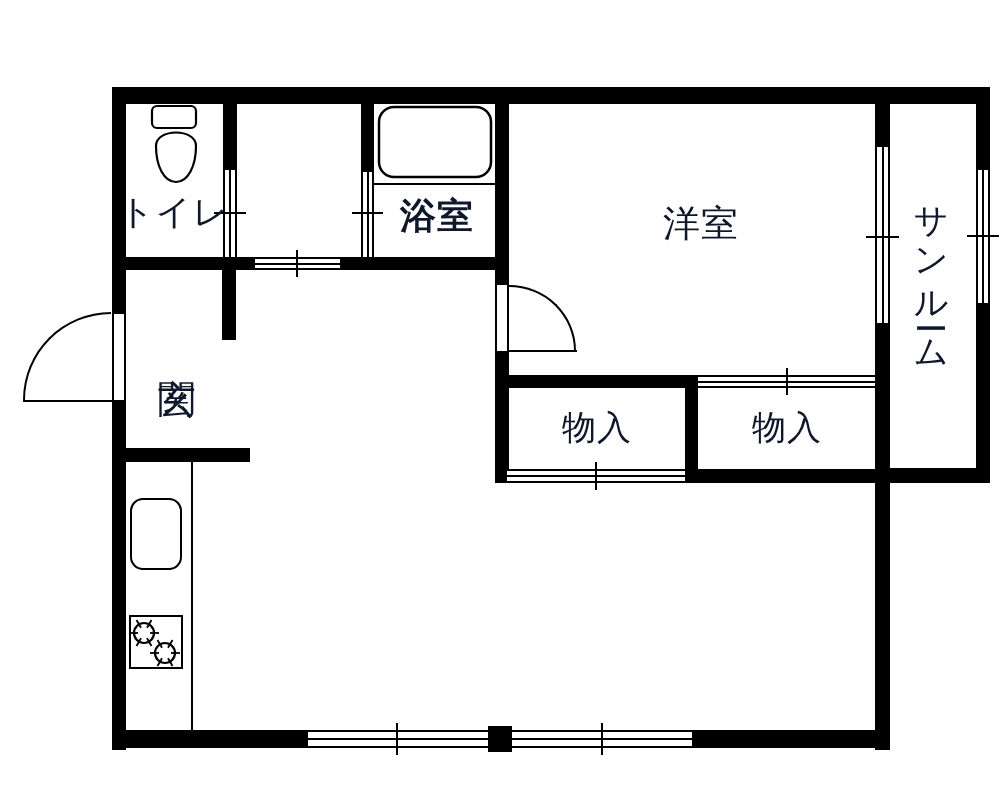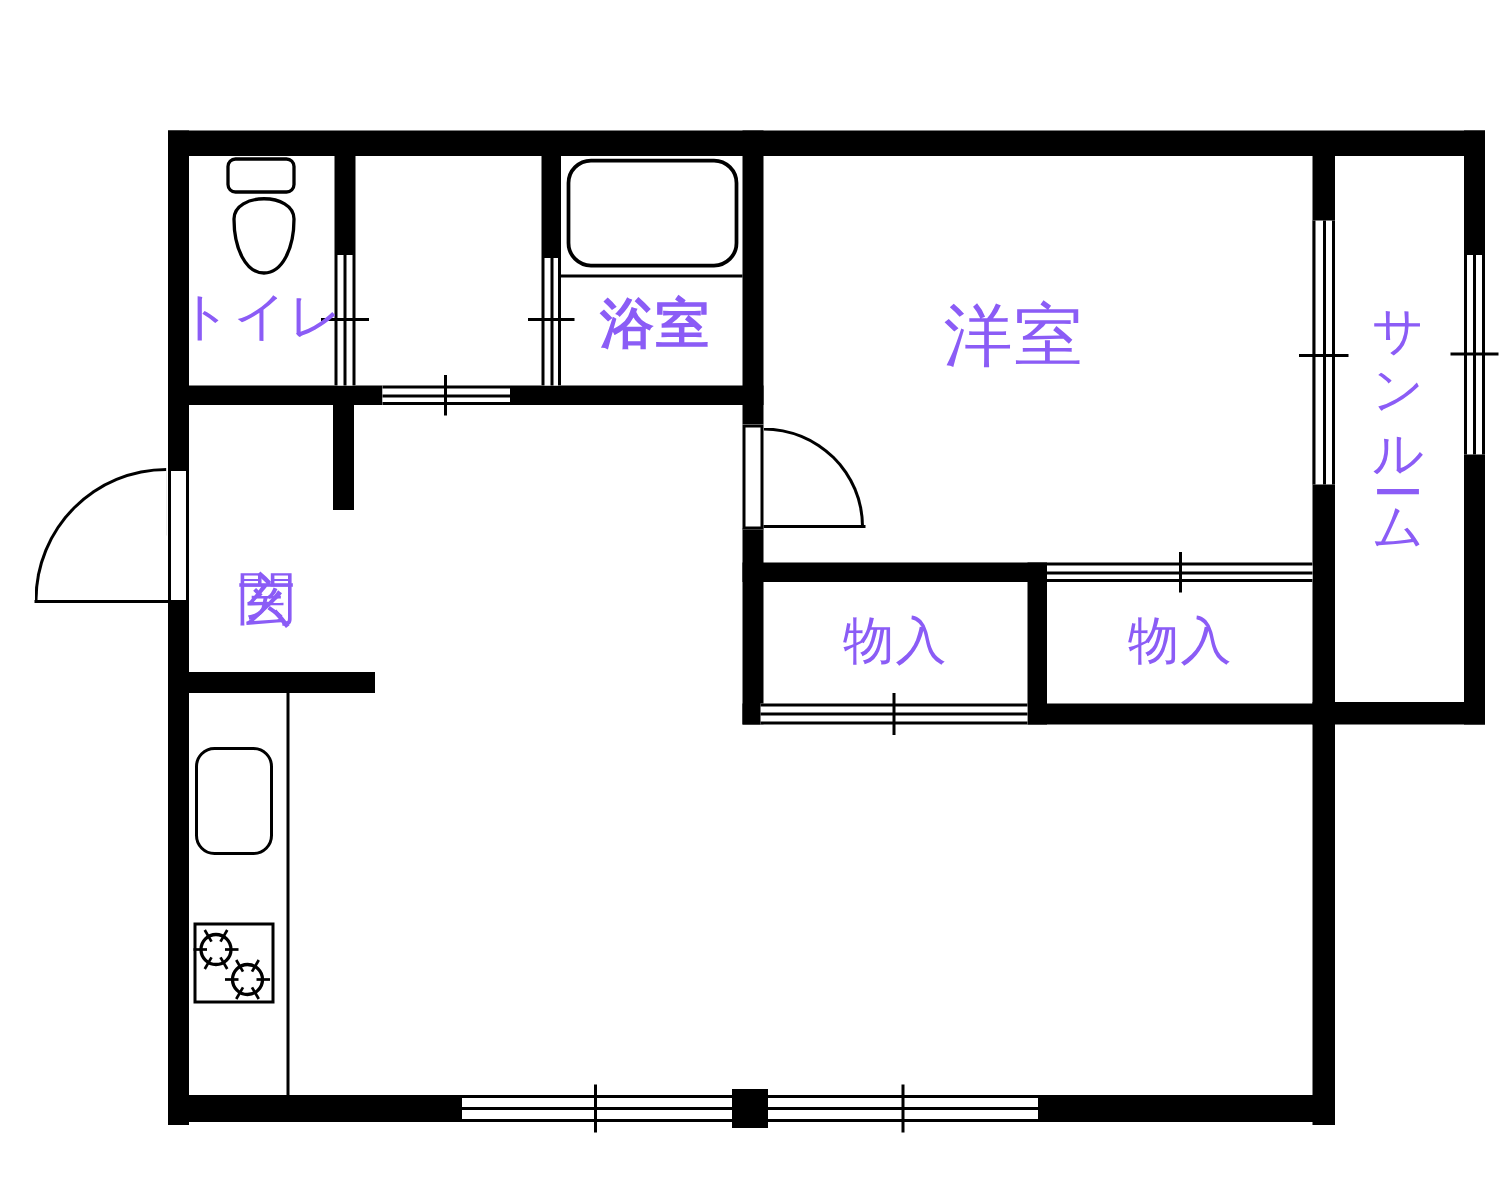--- a/index.html
+++ b/index.html
@@ -1,17 +1,17 @@
 <!DOCTYPE html>
 <html><head>
 <meta charset="utf-8">
 <style>
   html,body{margin:0;padding:0;background:#fff;}
   #plan{position:relative;width:1000px;height:800px;background:#ffffff;overflow:hidden;
-        font-family:"Liberation Sans","DejaVu Sans",sans-serif;color:#8b5cf6;}
+        font-family:"Liberation Sans","DejaVu Sans",sans-serif;color:#0f172a;}
   .w{position:absolute;background:#000;}
   .win{position:absolute;background:#fff;box-sizing:border-box;}
   .win-h{border-top:2px solid #000;border-bottom:2px solid #000;}
   .win-h::before{content:"";position:absolute;left:0;right:0;top:50%;height:2px;margin-top:-1px;background:#000;}
   .win-v{border-left:2px solid #000;border-right:2px solid #000;}
   .win-v::before{content:"";position:absolute;top:0;bottom:0;left:50%;width:2px;margin-left:-1px;background:#000;}
   .tick{position:absolute;background:#000;}
   .leaf{position:absolute;background:#fff;border:2px solid #000;box-sizing:border-box;}
   .arc{position:absolute;box-sizing:border-box;}
   .arc-tl{border-top:2px solid #000;border-left:2px solid #000;border-top-left-radius:100% 100%;}
@@ -106,21 +106,21 @@
         <line x1="40" y1="44.2" x2="44.5" y2="52"></line>
       <line x1="34" y1="44.2" x2="29.5" y2="52"></line>
         <line x1="31" y1="39" x2="22" y2="39"></line>
       <line x1="34" y1="33.8" x2="29.5" y2="26"></line>
         <line x1="40" y1="33.8" x2="44.5" y2="26"></line>
     </g>
   </svg>
 
   <div class="lbl" style="left:174px;top:212px;font-size:35px;">トイレ</div>
   <div class="lbl" style="left:437px;top:216px;font-size:36px;font-weight:bold;">浴室</div>
-  <div class="lbl" style="left:676px;top:224px;font-size:46px;text-align:right;">
+  <div class="lbl" style="left:701px;top:224px;font-size:37px;text-align:right;">
     <div>洋室</div>
   </div>
   <div class="lbl vert" style="left:931px;top:270px;font-size:34px;">サンルーム</div>
   <div class="lbl vert" style="left:176px;top:352px;font-size:38px;">玄関</div>
   <div class="lbl" style="left:597px;top:428px;font-size:34px;">物入</div>
   <div class="lbl" style="left:787px;top:428px;font-size:34px;">物入</div>
 
 </div>
 
 </body></html>

